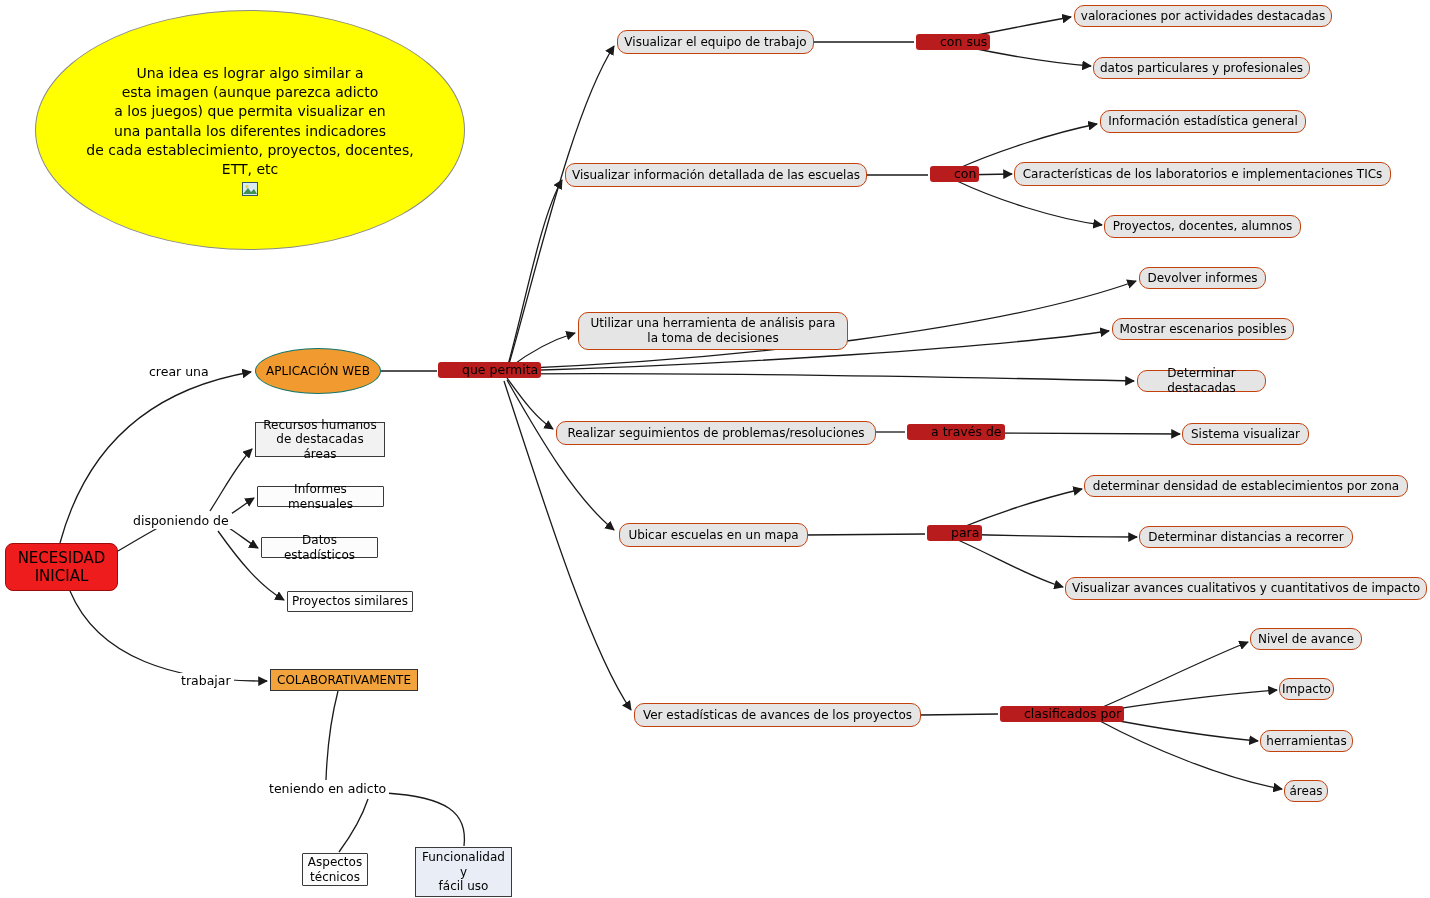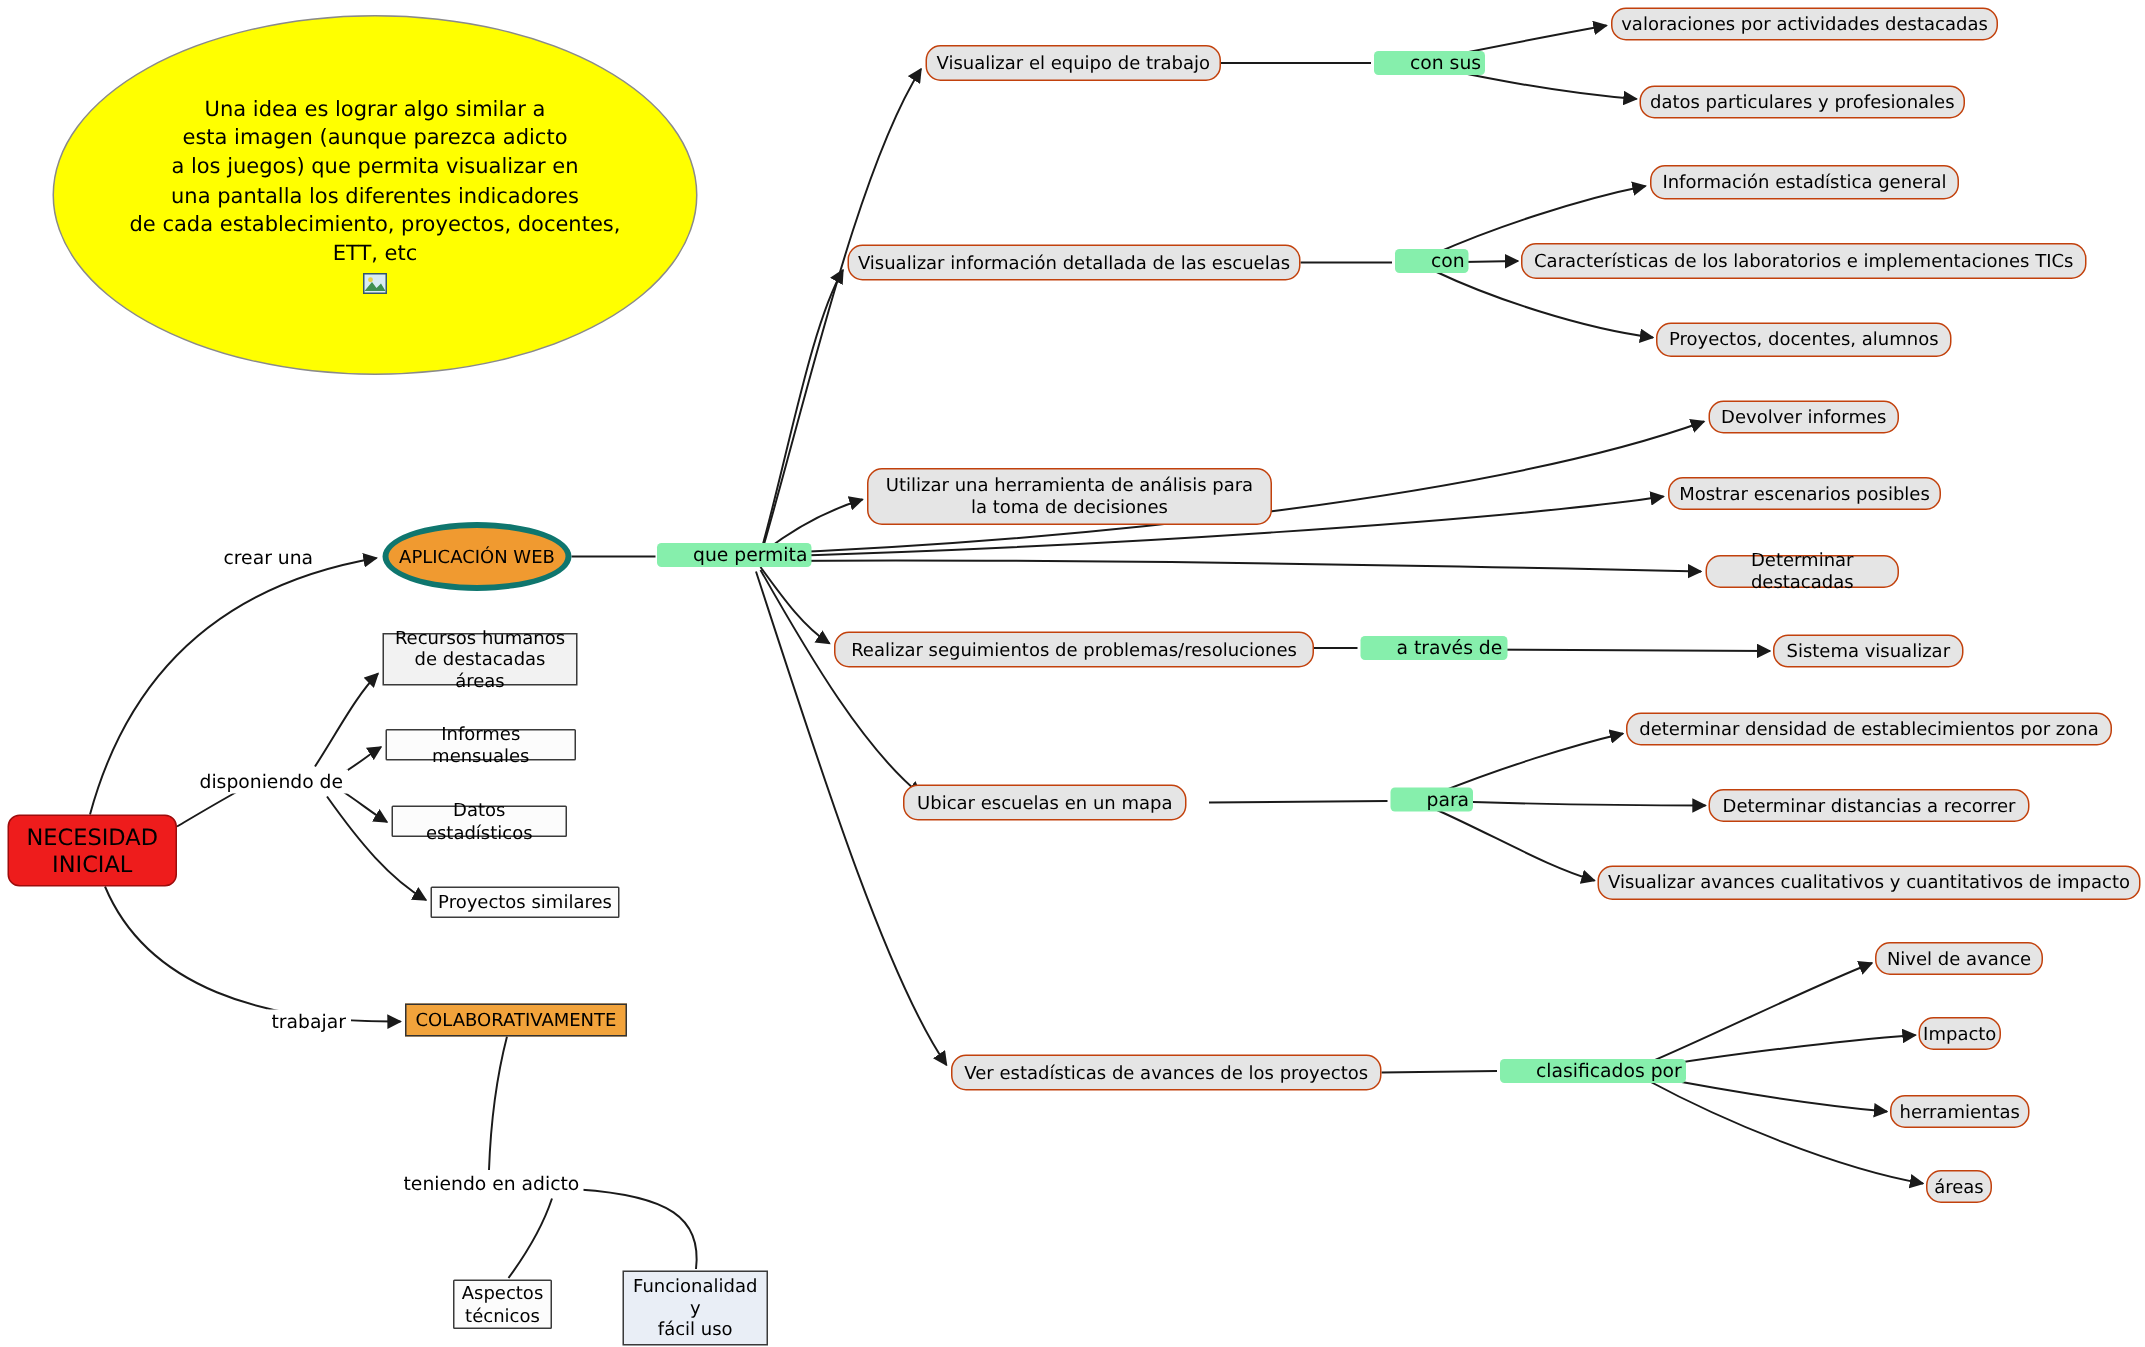--- a/index.html
+++ b/index.html
@@ -7,24 +7,24 @@
           font-family:"DejaVu Sans","Liberation Sans",sans-serif;color:#000;}
   svg.wires{position:absolute;left:0;top:0;z-index:0;}
   .n{position:absolute;z-index:1;box-sizing:border-box;display:flex;align-items:center;justify-content:center;
      text-align:center;font-size:12px;line-height:1.22;padding:1px 4px;white-space:pre-line;}
   .green{background:#e5e5e5;border:1px solid #c2410c;border-radius:10px;}
   .plain{background:#fcfcfc;border:1px solid #3a3a3a;border-radius:1px;}
   .soft{background:#f2f2f2;border:1px solid #3a3a3a;}
   .blue{background:#e9eef6;border:1px solid #3a3a3a;}
   .red{background:#ee1c1c;border:1px solid #9d0c0c;border-radius:8px;font-size:15px;}
   .orange-rect{background:#f2a33b;border:1px solid #333;}
-  .ellipse-orange{background:#f09a30;border:4px solid #0f766e;border-radius:50%;}
+  .ellipse-orange{background:#f09a30;border:1px solid #0f766e;border-radius:50%;}
   .ellipse-yellow{background:#ffff00;border:1px solid #8a8a8a;border-radius:50%;font-size:14px;line-height:1.38;}
   .lbl{position:absolute;z-index:2;font-size:12.5px;line-height:16px;background:#ffffff;padding:0 3px;white-space:nowrap;}
-  .lbl-green{background:#86efac;border-radius:3px;padding-left:24px;}
+  .lbl-green{background:#b91c1c;border-radius:3px;padding-left:24px;}
   .idea-inner{display:flex;flex-direction:column;align-items:center;gap:3px;}
   .img-icon{display:inline-block;line-height:0;}
 </style>
 </head>
 <body>
 
 <div id="canvas">
 
   <svg class="wires" width="1430" height="898">
     <defs>
@@ -114,21 +114,21 @@
 técnicos</div>
   <div class="n blue" style="left:415px;top:847px;width:97px;height:50px;">Funcionalidad
 y
 fácil uso</div>
 
   <div class="n green" style="left:617px;top:30px;width:197px;height:24px;">Visualizar el equipo de trabajo</div>
   <div class="n green" style="left:565px;top:163px;width:302px;height:24px;">Visualizar información detallada de las escuelas</div>
   <div class="n green" style="left:578px;top:312px;width:270px;height:38px;">Utilizar una herramienta de análisis para
 la toma de decisiones</div>
   <div class="n green" style="left:556px;top:421px;width:320px;height:24px;">Realizar seguimientos de problemas/resoluciones</div>
-  <div class="n green" style="left:602px;top:523px;width:189px;height:24px;">Ubicar escuelas en un mapa</div>
+  <div class="n green" style="left:619px;top:523px;width:189px;height:24px;">Ubicar escuelas en un mapa</div>
   <div class="n green" style="left:634px;top:703px;width:287px;height:24px;">Ver estadísticas de avances de los proyectos</div>
 
   <div class="n green" style="left:1074px;top:5px;width:258px;height:22px;">valoraciones por actividades destacadas</div>
   <div class="n green" style="left:1093px;top:57px;width:217px;height:22px;">datos particulares y profesionales</div>
   <div class="n green" style="left:1100px;top:110px;width:206px;height:23px;">Información estadística general</div>
   <div class="n green" style="left:1014px;top:162px;width:377px;height:24px;">Características de los laboratorios e implementaciones TICs</div>
   <div class="n green" style="left:1104px;top:215px;width:197px;height:23px;">Proyectos, docentes, alumnos</div>
   <div class="n green" style="left:1139px;top:267px;width:127px;height:22px;">Devolver informes</div>
   <div class="n green" style="left:1112px;top:318px;width:182px;height:22px;text-align:right;">Mostrar escenarios posibles</div>
   <div class="n green" style="left:1137px;top:370px;width:129px;height:22px;">Determinar destacadas</div>

